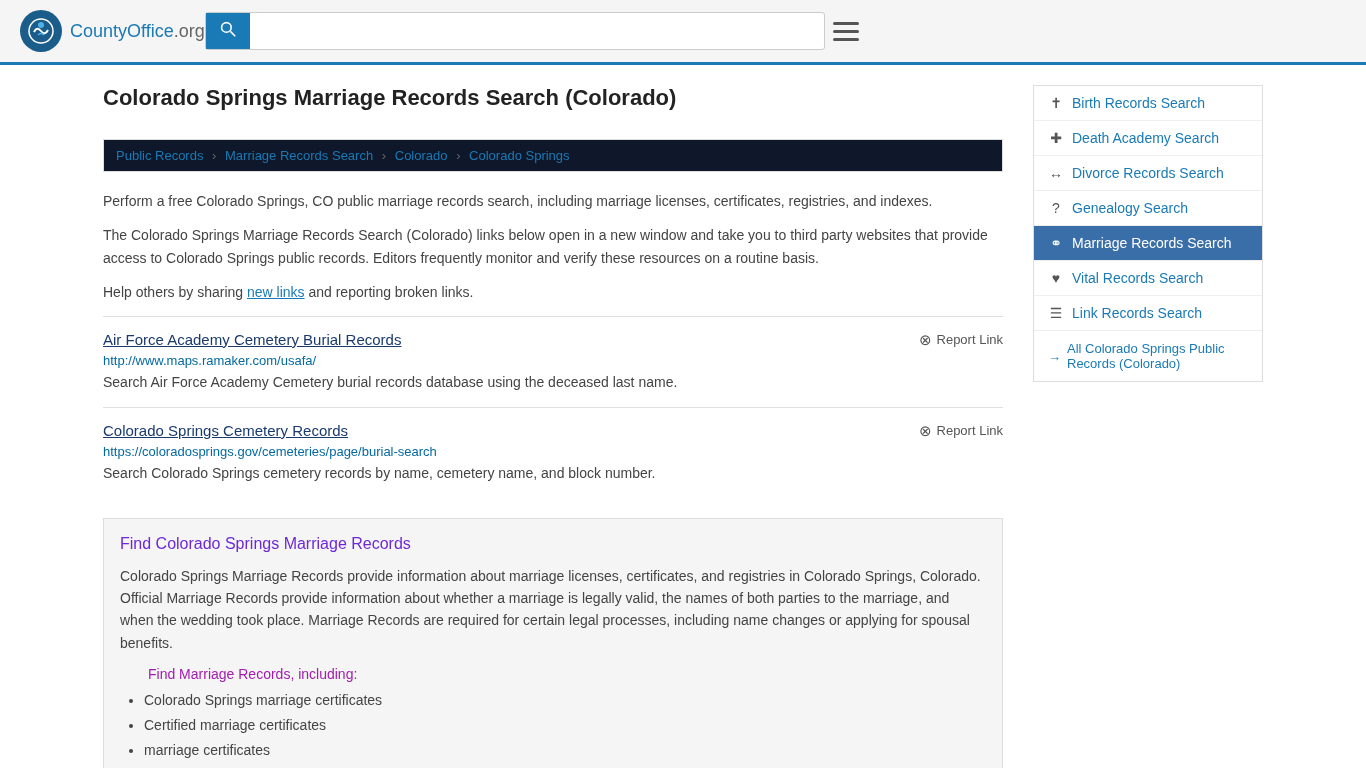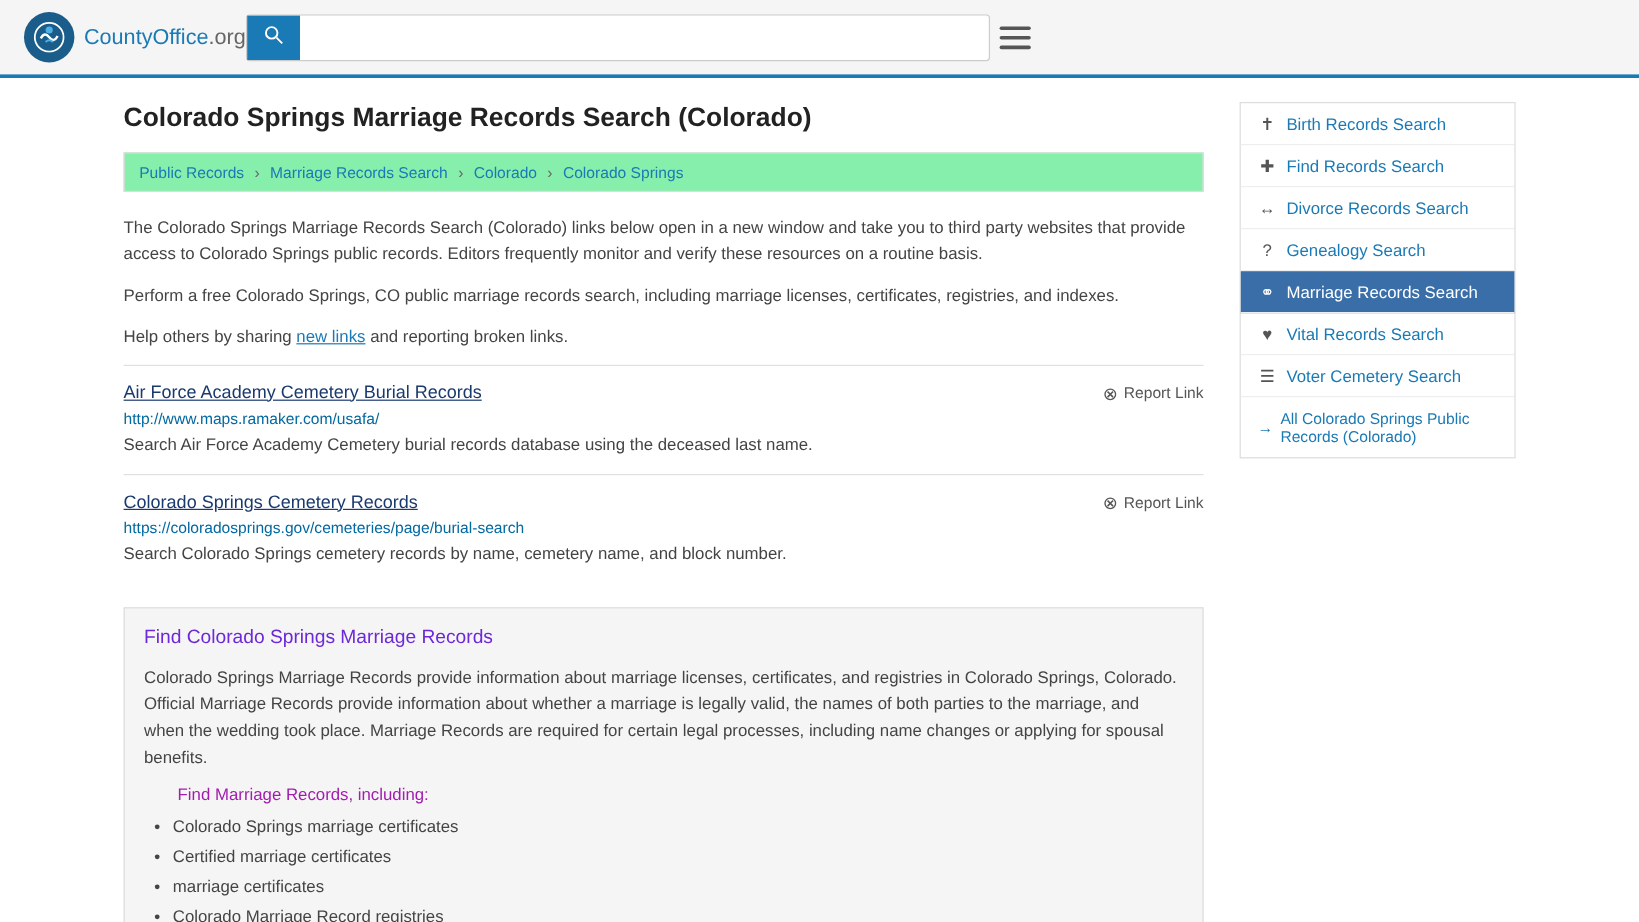--- a/index.html
+++ b/index.html
@@ -95,24 +95,24 @@
     }
 
     
     .main-content {
       flex: 1;
     }
     .page-title {
       font-size: 22px;
       font-weight: bold;
       color: #222;
-      margin-bottom: 16px;
+      margin-bottom: 28px;
     }
     .breadcrumb {
-      background: #86efac;
+      background: #0f172a;
       padding: 8px 12px;
       font-size: 13px;
       margin-bottom: 18px;
       border: 1px solid #ddd;
     }
     .breadcrumb a {
       color: #1a7ab5;
       text-decoration: none;
     }
     .breadcrumb-sep {
@@ -304,22 +304,22 @@
     <div class="breadcrumb">
       <a href="#">Public Records</a>
       <span class="breadcrumb-sep">›</span>
       <a href="#">Marriage Records Search</a>
       <span class="breadcrumb-sep">›</span>
       <a href="#">Colorado</a>
       <span class="breadcrumb-sep">›</span>
       <a href="#">Colorado Springs</a>
     </div>
 
+    <p class="description">Perform a free Colorado Springs, CO public marriage records search, including marriage licenses, certificates, registries, and indexes.</p>
     <p class="description">The Colorado Springs Marriage Records Search (Colorado) links below open in a new window and take you to third party websites that provide access to Colorado Springs public records. Editors frequently monitor and verify these resources on a routine basis.</p>
-    <p class="description">Perform a free Colorado Springs, CO public marriage records search, including marriage licenses, certificates, registries, and indexes.</p>
     <p class="description">
       <span>Help others by sharing </span><a class="new-links">new links</a><span> and reporting broken links.</span>
     </p>
 
     <div class="record-entry">
       <div class="record-entry-header">
         <a class="record-link" href="#">Air Force Academy Cemetery Burial Records</a>
         <div class="report-link-btn">
           <span class="icon-report">⊗</span>
           <span>Report Link</span>
@@ -356,41 +356,41 @@
 
   <div class="sidebar">
     <div class="sidebar-box">
 
       <a class="sidebar-item" href="#">
         <span class="sidebar-icon">✝</span>
         <span>Birth Records Search</span>
       </a>
       <a class="sidebar-item" href="#">
         <span class="sidebar-icon">✚</span>
-        <span>Find Records Search</span>
+        <span>Death Academy Search</span>
       </a>
       <a class="sidebar-item" href="#">
         <span class="sidebar-icon">↔</span>
         <span>Divorce Records Search</span>
       </a>
       <a class="sidebar-item" href="#">
         <span class="sidebar-icon">?</span>
         <span>Genealogy Search</span>
       </a>
       <a class="sidebar-item active" href="#">
         <span class="sidebar-icon">⚭</span>
         <span>Marriage Records Search</span>
       </a>
       <a class="sidebar-item" href="#">
         <span class="sidebar-icon">♥</span>
         <span>Vital Records Search</span>
       </a>
       <a class="sidebar-item" href="#">
         <span class="sidebar-icon">☰</span>
-        <span>Voter Cemetery Search</span>
+        <span>Link Records Search</span>
       </a>
 
       <a class="sidebar-all-link" href="#">
         <span>→</span>
         <span>All Colorado Springs Public Records (Colorado)</span>
       </a>
     </div>
   </div>
 
 </div>

